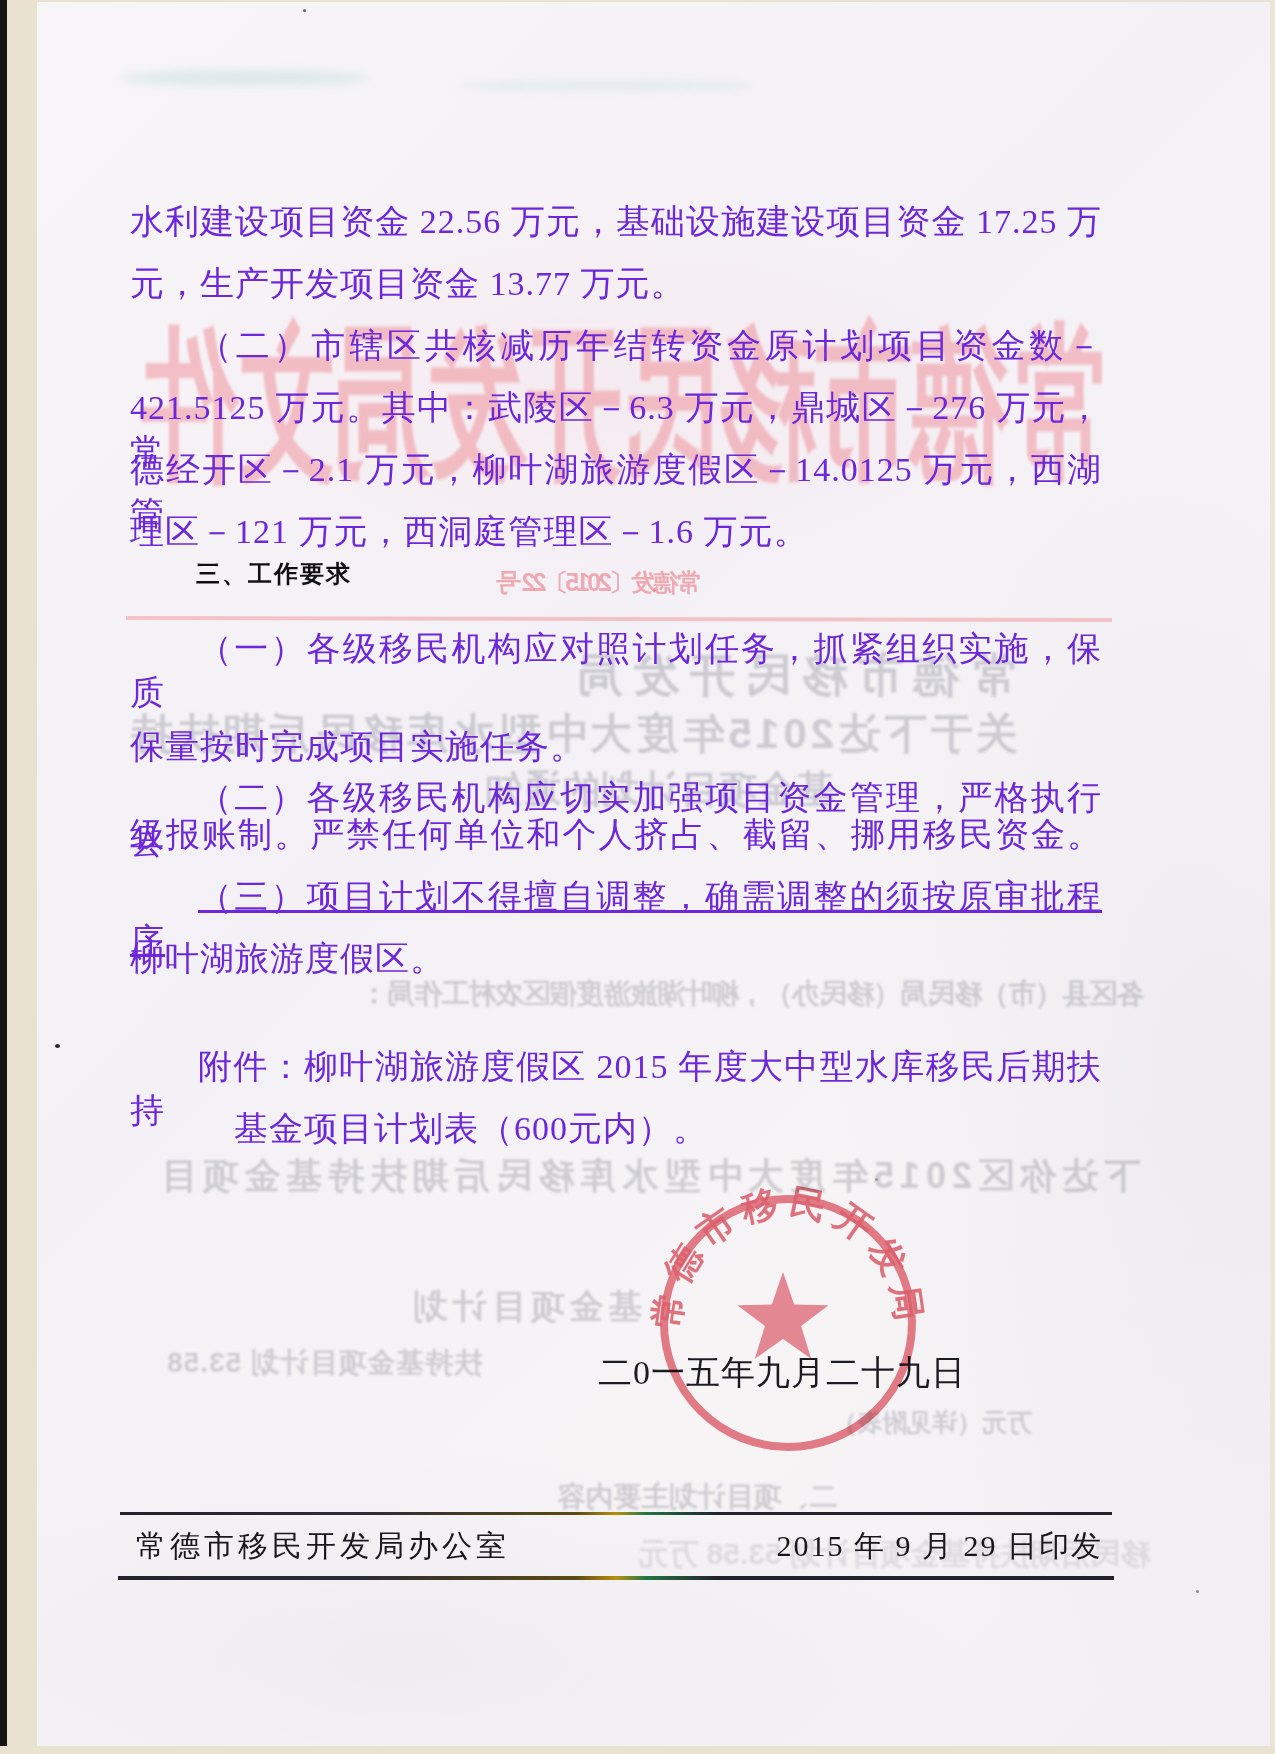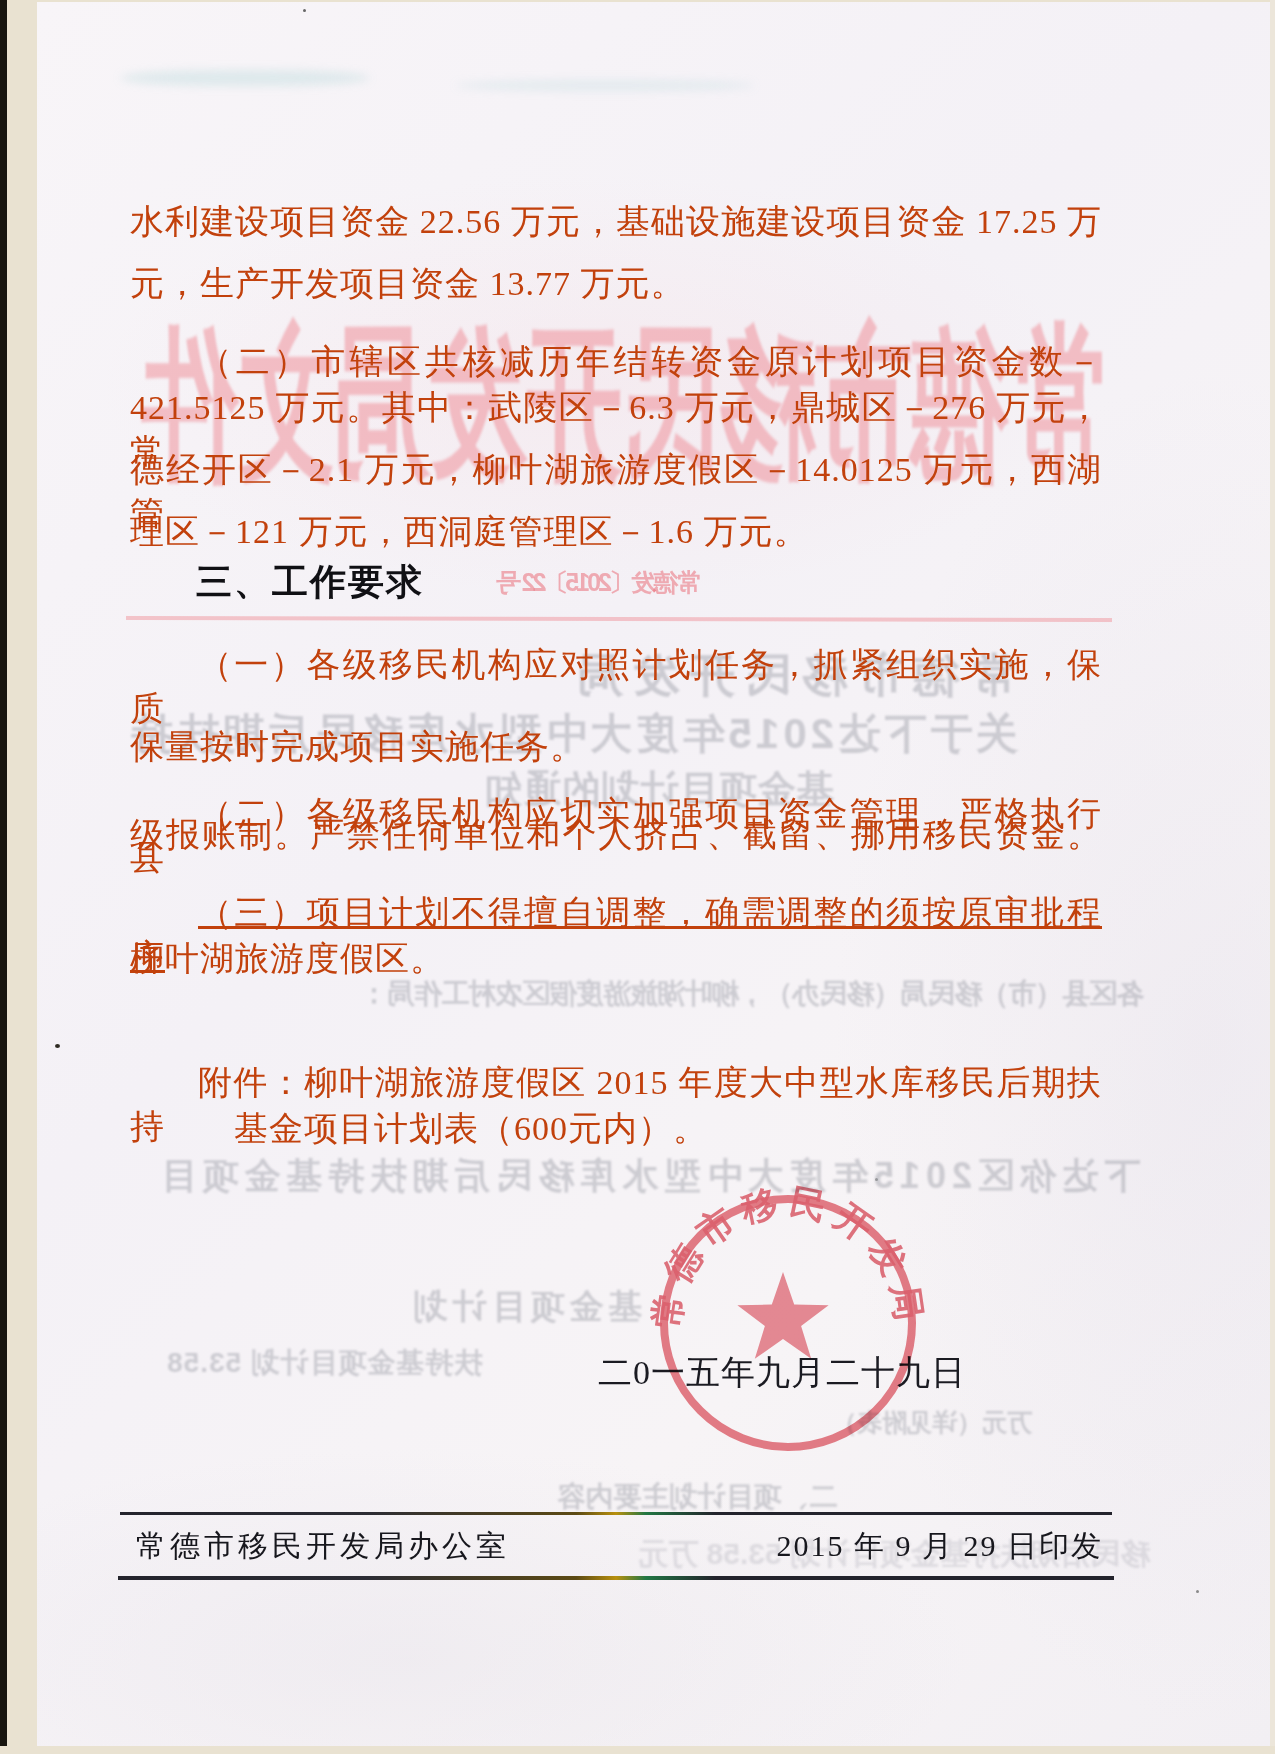--- a/index.html
+++ b/index.html
@@ -46,26 +46,26 @@
   .bg1{left:386px;top:975px;width:758px;font-size:28px;letter-spacing:-1px;}
   .bg2{left:132px;top:1152px;width:1008px;font-size:36px;letter-spacing:6px;}
   .bg3{left:398px;top:1284px;width:244px;font-size:34px;letter-spacing:5px;}
   .bg4{left:130px;top:1344px;width:352px;font-size:28px;letter-spacing:1px;}
   .bg5{left:828px;top:1406px;width:204px;font-size:25px;}
   .bg6{left:553px;top:1478px;width:284px;font-size:28px;}
   .bg7{left:250px;top:1534px;width:900px;font-size:30px;color:rgba(150,152,162,0.25);}
 
   
   .bl{position:absolute;left:130px;width:972px;height:46px;
-      font-size:34px;line-height:44px;letter-spacing:1px;color:#c2410c;white-space:normal;}
+      font-size:34px;line-height:44px;letter-spacing:1px;color:#6d28d9;white-space:normal;}
   .j{text-align:justify;text-align-last:justify;}
-  .ind{text-indent:68px;margin-top:16px;}
+  .ind{text-indent:68px;}
   .l1{top:200px;} .l2{top:262px;} .l3{top:324px;} .l4{top:386px;}
   .l5{top:448px;} .l6{top:510px;}
-  .heading{position:absolute;left:196px;top:558px;font-size:36px;color:#101014;
+  .heading{position:absolute;left:196px;top:558px;font-size:24px;color:#101014;
       font-family:"Liberation Sans","DejaVu Sans",sans-serif;font-weight:bold;letter-spacing:2px;}
   .l8{top:627px;} .l9{top:725px;} .l10{top:776px;} .l11{top:813px;}
   .l12{top:875px;text-decoration:underline;} .l13{top:937px;}
   .l14{top:1045px;} .l15{top:1107px;text-indent:104px;}
 
   .dateline{position:absolute;left:598px;top:1350px;font-size:34px;letter-spacing:1px;color:#1b1b22;white-space:nowrap;}
 
   
   .seal{position:absolute;left:648px;top:1183px;width:280px;height:280px;
         mix-blend-mode:multiply;opacity:0.9;filter:blur(0.4px);}

